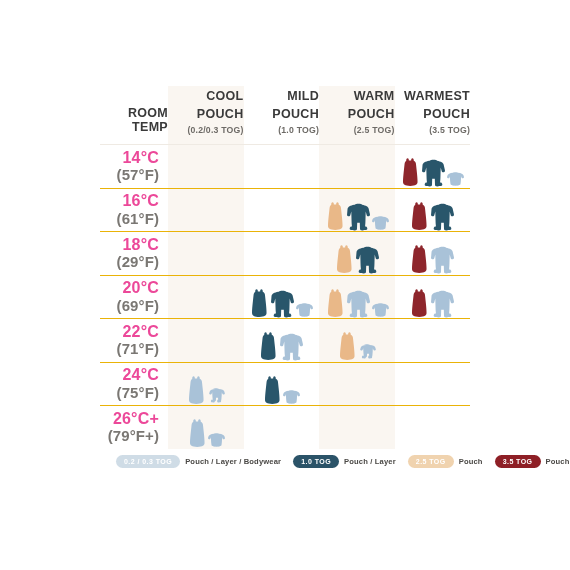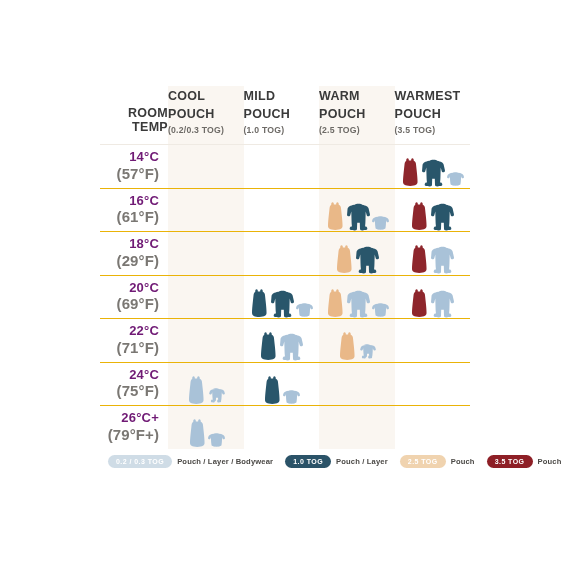--- a/index.html
+++ b/index.html
@@ -22,21 +22,21 @@
   }
   table.tog-table col.c-temp{width:68px;}
   table.tog-table col.c-col {width:75.5px;}
 
   
   .tintcol{background:#faf6f1;}
 
   thead th{
     vertical-align:bottom;
     padding:0 0 9px 0;
-    text-align:left;
+    text-align:right;
     font-weight:bold;
     border:0;
   }
   thead th.temp-head{
     text-align:right;
     font-size:12.5px;
     letter-spacing:.3px;
     line-height:1.18;
     color:#3a3a3a;
   }
@@ -65,24 +65,24 @@
   tbody tr:first-child td{border-top:1px solid #efeae3;}
 
   td.temp-cell{
     text-align:right;
     padding-right:9px;
     line-height:1.1;
     white-space:nowrap;
   }
   .temp-c{
     display:block;
-    font-size:13px;
+    font-size:16px;
     font-weight:bold;
     letter-spacing:.2px;
-    color:#701a75;
+    color:#ec4899;
   }
   .temp-f{
     display:block;
     font-size:15px;
     font-weight:bold;
     letter-spacing:.1px;
     color:#7a7773;
     margin-top:1px;
   }
 
@@ -92,21 +92,21 @@
     align-items:flex-end;
     justify-content:center;
     gap:1px;
     height:42px;
   }
   .icon-row svg{display:block;}
 
   
   .legend{
     position:absolute;
-    left:108px;
+    left:116px;
     top:455px;
     width:380px;
     display:flex;
     align-items:center;
     justify-content:flex-start;
     gap:5px;
     white-space:nowrap;
   }
   .pill{
     display:inline-block;

